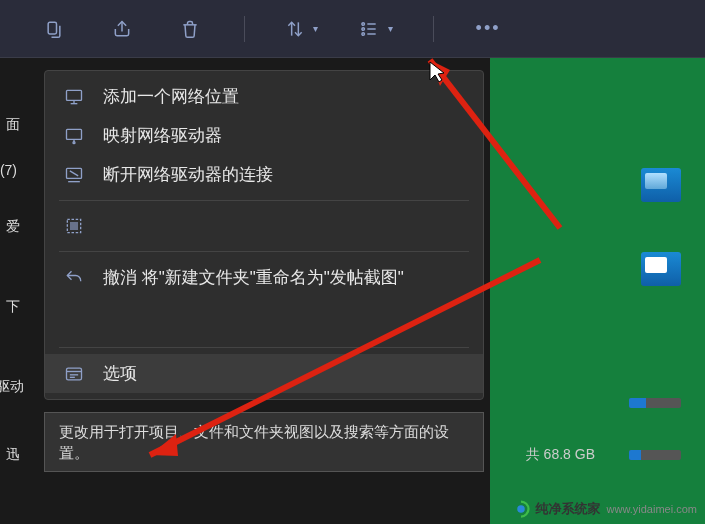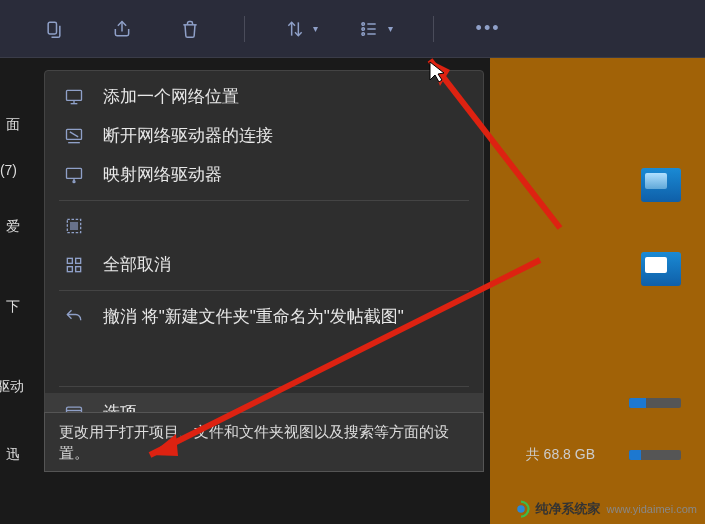--- a/index.html
+++ b/index.html
@@ -84,21 +84,21 @@
     color: #ddd;
     z-index: 20;
     line-height: 1.4;
   }
   .right-panel {
     position: absolute;
     right: 0;
     top: 58px;
     bottom: 0;
     width: 215px;
-    background: #a16207;
+    background: #15803d;
     z-index: 1;
   }
   .folder-icon {
     position: absolute;
     width: 40px; height: 34px;
     background: linear-gradient(#1a8ad4,#0f5fa8);
     border-radius: 3px;
   }
   .folder-icon::before {
     content:""; position:absolute; left:4px; top:5px; width:22px; height:16px;
@@ -217,55 +217,44 @@
           <line x1="8" y1="20" x2="16" y2="20"></line>
           <line x1="12" y1="16" x2="12" y2="20"></line>
         </svg>
     </span>
     <span>添加一个网络位置</span>
   </div>
   <div class="menu-item">
     <span class="mi-icon">
       <svg width="20" height="20" viewBox="0 0 24 24" fill="none" stroke="currentColor" stroke-width="1.6">
           <rect x="3" y="4" width="18" height="12" rx="1"></rect>
+          <line x1="12" y1="16" x2="12" y2="20"></line>
+          <circle cx="12" cy="20" r="1.2"></circle>
+        </svg>
+    </span>
+    <span>映射网络驱动器</span>
+  </div>
+  <div class="menu-item">
+    <span class="mi-icon">
+      <svg width="20" height="20" viewBox="0 0 24 24" fill="none" stroke="currentColor" stroke-width="1.6">
+          <rect x="3" y="4" width="18" height="12" rx="1"></rect>
           <line x1="5" y1="20" x2="19" y2="20"></line>
           <line x1="7" y1="7" x2="17" y2="13"></line>
         </svg>
     </span>
     <span>断开网络驱动器的连接</span>
   </div>
-  <div class="menu-item">
-    <span class="mi-icon">
-      <svg width="20" height="20" viewBox="0 0 24 24" fill="none" stroke="currentColor" stroke-width="1.6">
-          <rect x="3" y="4" width="18" height="12" rx="1"></rect>
-          <line x1="12" y1="16" x2="12" y2="20"></line>
-          <circle cx="12" cy="20" r="1.2"></circle>
-        </svg>
-    </span>
-    <span>映射网络驱动器</span>
-  </div>
   <div class="sep"></div>
   <div class="menu-item">
     <span class="mi-icon">
       <svg width="20" height="20" viewBox="0 0 24 24" fill="none" stroke="currentColor" stroke-width="1.6">
           <rect x="4" y="4" width="16" height="16" stroke-dasharray="3 2"></rect>
           <rect x="8" y="8" width="8" height="8" fill="currentColor" opacity="0.6"></rect>
         </svg>
     </span>
-  </div>
-  <div class="menu-item">
-    <span class="mi-icon">
-      <svg width="20" height="20" viewBox="0 0 24 24" fill="none" stroke="currentColor" stroke-width="1.6">
-          <rect x="4" y="4" width="6" height="6"></rect>
-          <rect x="14" y="4" width="6" height="6"></rect>
-          <rect x="4" y="14" width="6" height="6"></rect>
-          <rect x="14" y="14" width="6" height="6"></rect>
-        </svg>
-    </span>
-    <span>全部取消</span>
   </div>
   <div class="sep"></div>
   <div class="menu-item">
     <span class="mi-icon">
       <svg width="20" height="20" viewBox="0 0 24 24" fill="none" stroke="currentColor" stroke-width="1.6">
           <path d="M9 14l-5-5 5-5"></path>
           <path d="M4 9h10a6 6 0 0 1 6 6v1"></path>
         </svg>
     </span>
     <span>撤消 将"新建文件夹"重命名为"发帖截图"</span>

